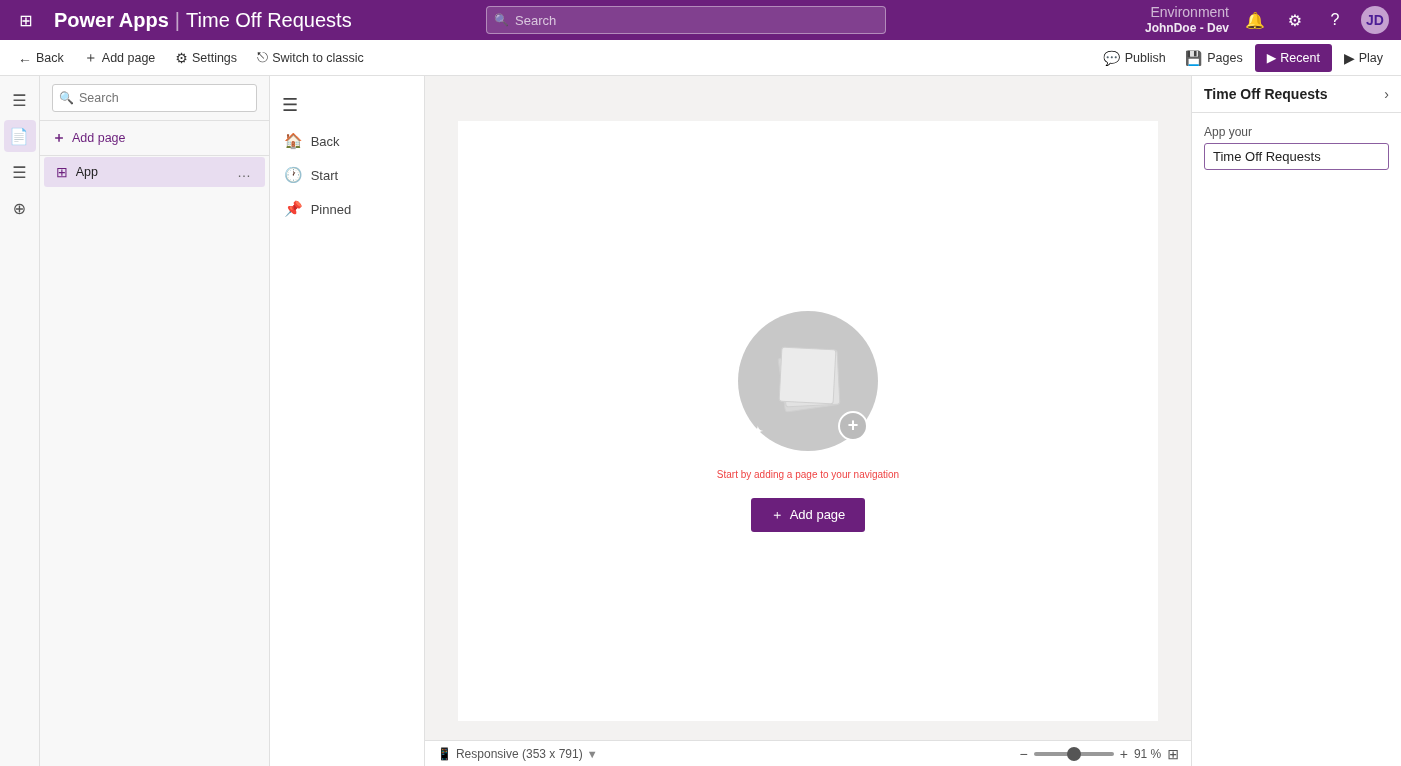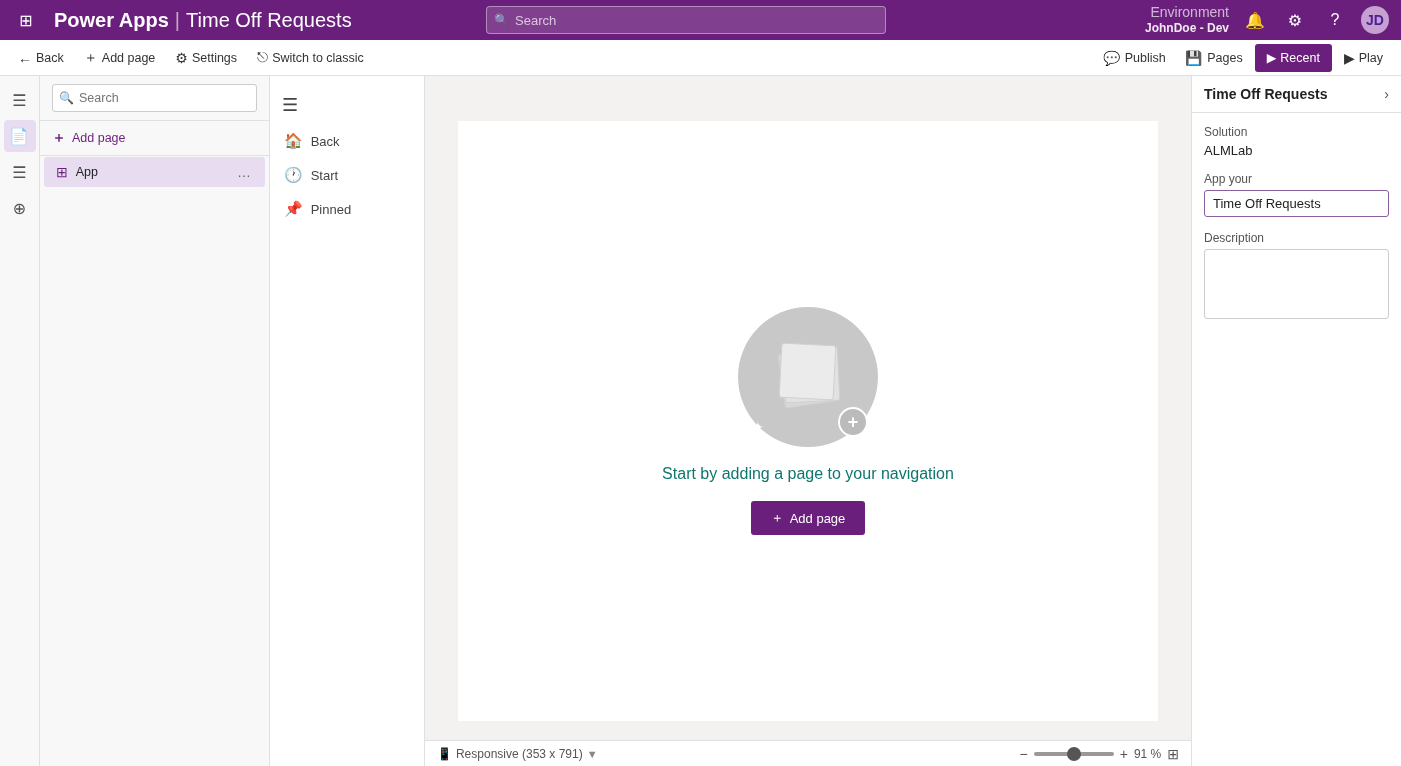--- a/index.html
+++ b/index.html
@@ -356,22 +356,22 @@
       background: #bbb;
       display: flex;
       align-items: center;
       justify-content: center;
       color: white;
       font-size: 18px;
       font-weight: 700;
       border: 2px solid white;
     }
     .canvas-hint-text {
-      font-size: 16px;
-      color: #0f766e;
+      font-size: 10px;
+      color: #ef4444;
     }
     .canvas-add-page-btn {
       background: #6b1f7c;
       color: white;
       border: none;
       border-radius: 3px;
       padding: 8px 20px;
       font-size: 13px;
       cursor: pointer;
       display: flex;
@@ -646,27 +646,19 @@
     </div>
   </div>
 
   <div class="right-panel">
     <div class="right-panel-header">
       <span class="right-panel-title">Time Off Requests</span>
       <span class="right-panel-chevron">›</span>
     </div>
     <div class="right-panel-body">
       <div class="field-group">
-        <label>Solution</label>
-        <span class="field-value">ALMLab</span>
-      </div>
-      <div class="field-group">
         <label>App your</label>
         <input type="text" class="field-input" value="Time Off Requests" style="">
       </div>
-      <div class="field-group">
-        <label>Description</label>
-        <textarea class="field-textarea" style=""></textarea>
-      </div>
     </div>
   </div>
 
 </div>
 
 </body></html>

